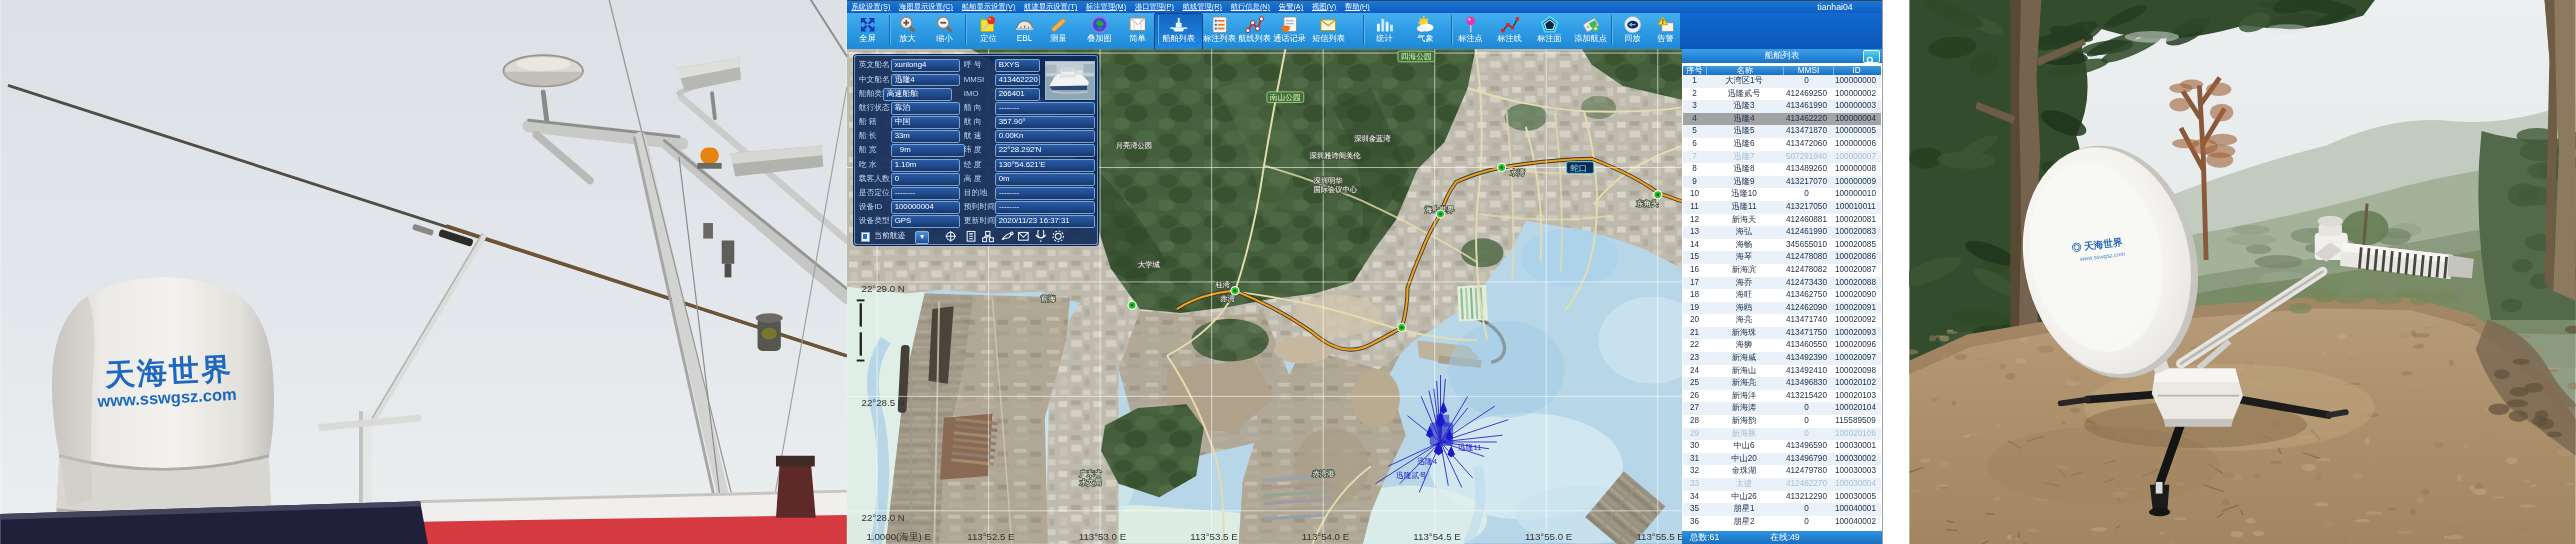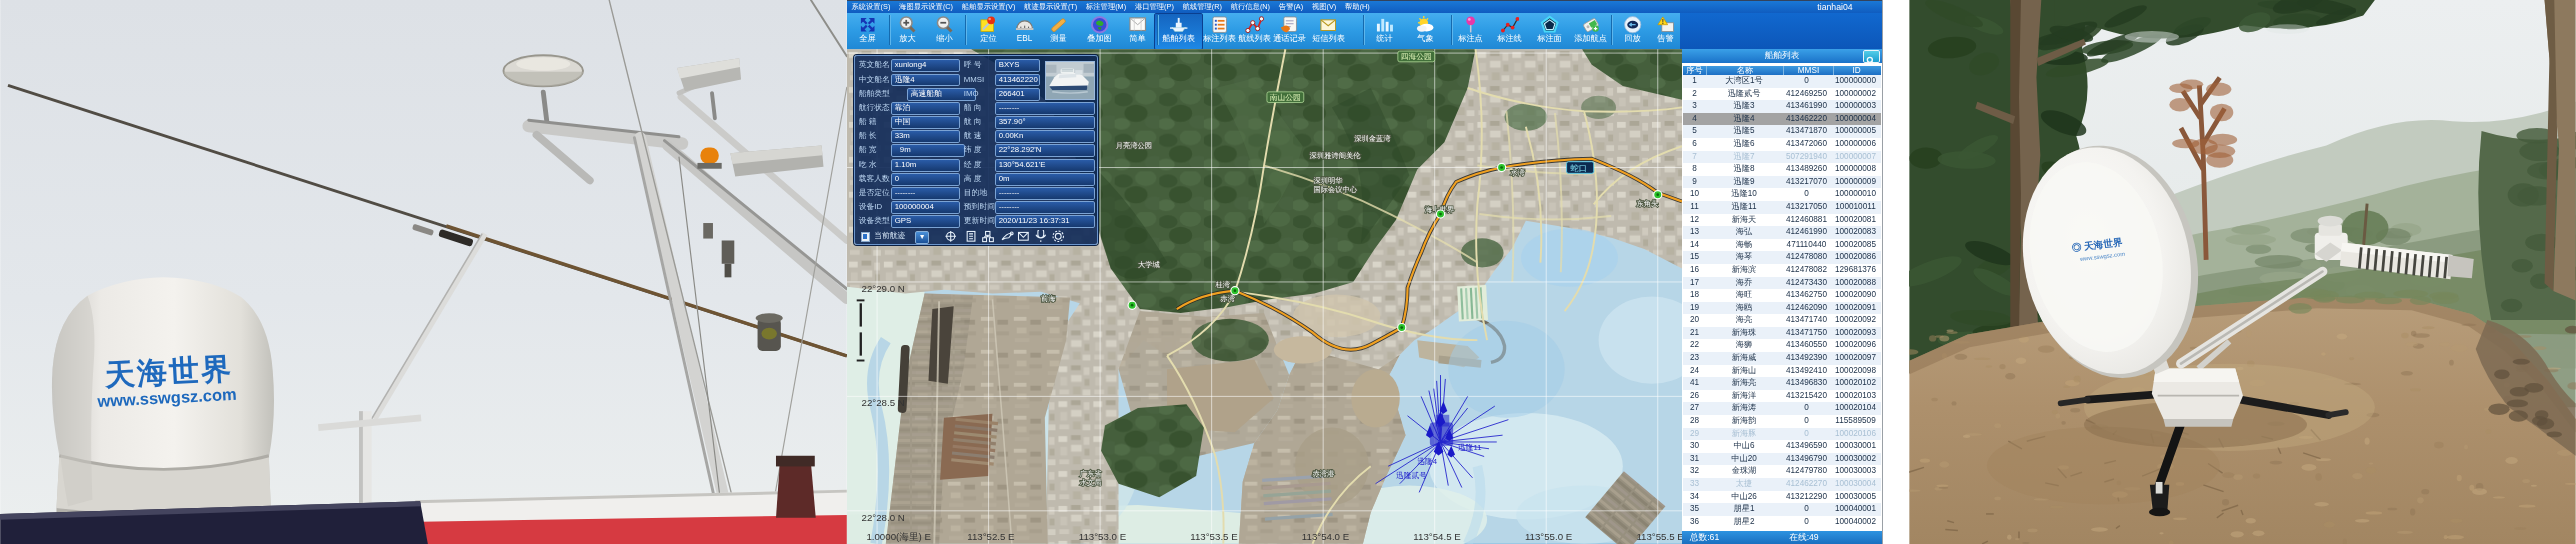--- a/index.html
+++ b/index.html
@@ -1,21 +1,21 @@
 <!DOCTYPE html>
 <html><head><meta charset="utf-8">
 <style>
 html,body{margin:0;padding:0;background:#fff;}
 body{width:2576px;height:544px;overflow:hidden;position:relative;font-family:"Liberation Sans",sans-serif;}
 #leftphoto{position:absolute;left:0;top:0;width:847px;height:544px;overflow:hidden;}
 #app{position:absolute;left:847px;top:0;width:1035px;height:544px;background:#2a8fd8;overflow:hidden;}
 #rightphoto{position:absolute;left:1909px;top:0;width:667px;height:544px;overflow:hidden;}
 
 
-#menubar{position:absolute;left:0;top:0;width:1035px;height:15px;background:linear-gradient(#1a78d6,#0e58bc);border-top:1px solid #33435c;box-sizing:border-box;color:#fff;font-size:7.3px;line-height:12.6px;white-space:nowrap;}
+#menubar{position:absolute;left:0;top:0;width:1035px;height:15px;background:linear-gradient(#1a78d6,#0e58bc);border-top:1px solid #33435c;box-sizing:border-box;color:#fff;font-size:7.3px;line-height:12.6px;white-space:nowrap;text-decoration:underline;}
 #menubar span{margin:0 4.4px;}
 #menutitle{position:absolute;right:25px;top:0;font-size:8.7px;color:#fff;}
 
 #toolbar{position:absolute;left:0;top:12.6px;width:1035px;height:37px;background:linear-gradient(#45aeef 0%,#2e9ce5 45%,#1f87d4 100%);border-bottom:1px solid #0f5fae;}
 .tbtn{position:absolute;top:1px;width:39px;height:34px;text-align:center;}
 .tbtn svg{display:block;margin:1.9px auto 0;}
 .tbtn .lb{display:block;font-size:8.2px;color:#fff;margin-top:0px;line-height:8.7px;white-space:nowrap;}
 .tsep{position:absolute;top:2.9px;width:1px;height:30px;background:#156aae;box-shadow:1px 0 0 #5db6ec;}
 .tbtn.sel{background:linear-gradient(#1565c0,#1e88e5);border:1px solid #0a3f8f;border-radius:1.9px;top:0px;height:35px;}
 
@@ -555,21 +555,21 @@
         <div class="ifld" style="left:140px;width:40px;">BXYS</div>
       </div>
 <div class="irow" style="top:17.6px;">
         <span class="ilab" style="left:3.9px;">中文船名</span>
         <div class="ifld" style="left:36px;width:64px;">迅隆4</div>
         <span class="ilab" style="left:109px;">MMSI</span>
         <div class="ifld" style="left:140px;width:40px;">413462220</div>
       </div>
 <div class="irow" style="top:32px;">
         <span class="ilab" style="left:3.9px;">船舶类型</span>
-        <div class="ifld" style="left:52px;width:64px;">高速船舶</div>
+        <div class="ifld" style="left:28px;width:64px;">高速船舶</div>
         <span class="ilab" style="left:109px;">IMO</span>
         <div class="ifld" style="left:140px;width:40px;">266401</div>
       </div>
 <div class="irow" style="top:46px;">
         <span class="ilab" style="left:3.9px;">航行状态</span>
         <div class="ifld" style="left:36px;width:64px;">靠泊</div>
         <span class="ilab" style="left:109px;">艏  向</span>
         <div class="ifld" style="left:140px;width:95px;">--------</div>
       </div>
 <div class="irow" style="top:60px;">
@@ -674,45 +674,45 @@
 <div class="lr sel"><div class="c1">4</div><div class="c2">迅隆4</div><div class="c3">413462220</div><div class="c4">100000004</div></div>
 <div class="lr od"><div class="c1">5</div><div class="c2">迅隆5</div><div class="c3">413471870</div><div class="c4">100000005</div></div>
 <div class="lr"><div class="c1">6</div><div class="c2">迅隆6</div><div class="c3">413472060</div><div class="c4">100000006</div></div>
 <div class="lr od off"><div class="c1">7</div><div class="c2">迅隆7</div><div class="c3">507291940</div><div class="c4">100000007</div></div>
 <div class="lr"><div class="c1">8</div><div class="c2">迅隆8</div><div class="c3">413489260</div><div class="c4">100000008</div></div>
 <div class="lr od"><div class="c1">9</div><div class="c2">迅隆9</div><div class="c3">413217070</div><div class="c4">100000009</div></div>
 <div class="lr"><div class="c1">10</div><div class="c2">迅隆10</div><div class="c3">0</div><div class="c4">100000010</div></div>
 <div class="lr od"><div class="c1">11</div><div class="c2">迅隆11</div><div class="c3">413217050</div><div class="c4">100010011</div></div>
 <div class="lr"><div class="c1">12</div><div class="c2">新海天</div><div class="c3">412460881</div><div class="c4">100020081</div></div>
 <div class="lr od"><div class="c1">13</div><div class="c2">海弘</div><div class="c3">412461990</div><div class="c4">100020083</div></div>
-<div class="lr"><div class="c1">14</div><div class="c2">海畅</div><div class="c3">471110440</div><div class="c4">100020085</div></div>
+<div class="lr"><div class="c1">14</div><div class="c2">海畅</div><div class="c3">345655010</div><div class="c4">100020085</div></div>
 <div class="lr od"><div class="c1">15</div><div class="c2">海琴</div><div class="c3">412478080</div><div class="c4">100020086</div></div>
-<div class="lr"><div class="c1">16</div><div class="c2">新海滨</div><div class="c3">412478082</div><div class="c4">129681376</div></div>
+<div class="lr"><div class="c1">16</div><div class="c2">新海滨</div><div class="c3">412478082</div><div class="c4">100020087</div></div>
 <div class="lr od"><div class="c1">17</div><div class="c2">海乔</div><div class="c3">412473430</div><div class="c4">100020088</div></div>
 <div class="lr"><div class="c1">18</div><div class="c2">海旺</div><div class="c3">413462750</div><div class="c4">100020090</div></div>
 <div class="lr od"><div class="c1">19</div><div class="c2">海鸥</div><div class="c3">412462090</div><div class="c4">100020091</div></div>
 <div class="lr"><div class="c1">20</div><div class="c2">海亮</div><div class="c3">413471740</div><div class="c4">100020092</div></div>
 <div class="lr od"><div class="c1">21</div><div class="c2">新海珠</div><div class="c3">413471750</div><div class="c4">100020093</div></div>
 <div class="lr"><div class="c1">22</div><div class="c2">海狮</div><div class="c3">413460550</div><div class="c4">100020096</div></div>
 <div class="lr od"><div class="c1">23</div><div class="c2">新海威</div><div class="c3">413492390</div><div class="c4">100020097</div></div>
 <div class="lr"><div class="c1">24</div><div class="c2">新海山</div><div class="c3">413492410</div><div class="c4">100020098</div></div>
-<div class="lr od"><div class="c1">41</div><div class="c2">新海亮</div><div class="c3">413496830</div><div class="c4">100020102</div></div>
+<div class="lr od"><div class="c1">25</div><div class="c2">新海亮</div><div class="c3">413496830</div><div class="c4">100020102</div></div>
 <div class="lr"><div class="c1">26</div><div class="c2">新海洋</div><div class="c3">413215420</div><div class="c4">100020103</div></div>
 <div class="lr od"><div class="c1">27</div><div class="c2">新海涛</div><div class="c3">0</div><div class="c4">100020104</div></div>
 <div class="lr"><div class="c1">28</div><div class="c2">新海韵</div><div class="c3">0</div><div class="c4">115589509</div></div>
 <div class="lr od off"><div class="c1">29</div><div class="c2">新海豚</div><div class="c3">0</div><div class="c4">100020106</div></div>
 <div class="lr"><div class="c1">30</div><div class="c2">中山6</div><div class="c3">413496590</div><div class="c4">100030001</div></div>
 <div class="lr od"><div class="c1">31</div><div class="c2">中山20</div><div class="c3">413496790</div><div class="c4">100030002</div></div>
 <div class="lr"><div class="c1">32</div><div class="c2">金珠湖</div><div class="c3">412479780</div><div class="c4">100030003</div></div>
 <div class="lr od off"><div class="c1">33</div><div class="c2">太捷</div><div class="c3">412462270</div><div class="c4">100030004</div></div>
 <div class="lr"><div class="c1">34</div><div class="c2">中山26</div><div class="c3">413212290</div><div class="c4">100030005</div></div>
 <div class="lr od"><div class="c1">35</div><div class="c2">朋星1</div><div class="c3">0</div><div class="c4">100040001</div></div>
 <div class="lr"><div class="c1">36</div><div class="c2">朋星2</div><div class="c3">0</div><div class="c4">100040002</div></div>
       </div>
-    <div id="lfoot"><span style="margin-left:7.8px;">总数:61</span><span style="margin-left:70px;">在线:49</span></div>
+    <div id="lfoot"><span style="margin-left:7.8px;">总数:61</span><span style="margin-left:51px;">在线:49</span></div>
   </div>
 </div>
 
 <div style="position:absolute;left:1882px;top:0;width:1px;height:544px;background:#9aa0a6;"></div>
 
 <div id="rightphoto">
 <svg width="667" height="544" viewBox="0 0 687 561">
       <defs>
 <linearGradient id="rsky" x1="0" y1="0" x2="0" y2="1">
  <stop offset="0" stop-color="#eceff0"></stop>

